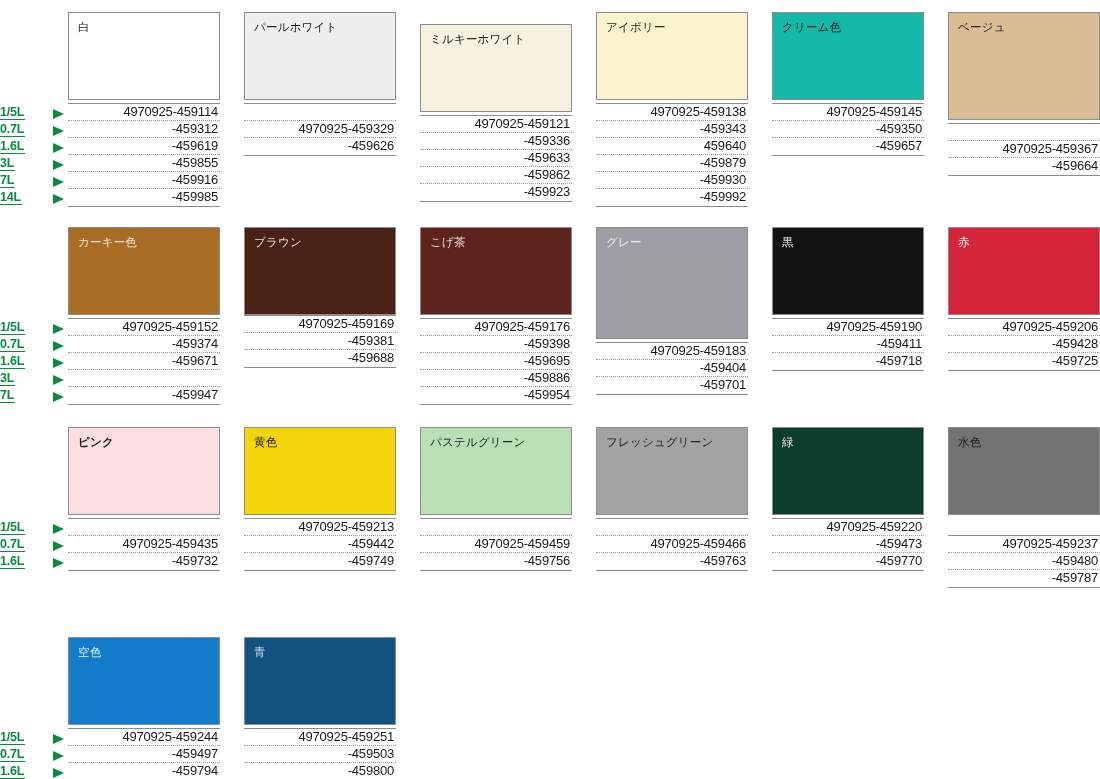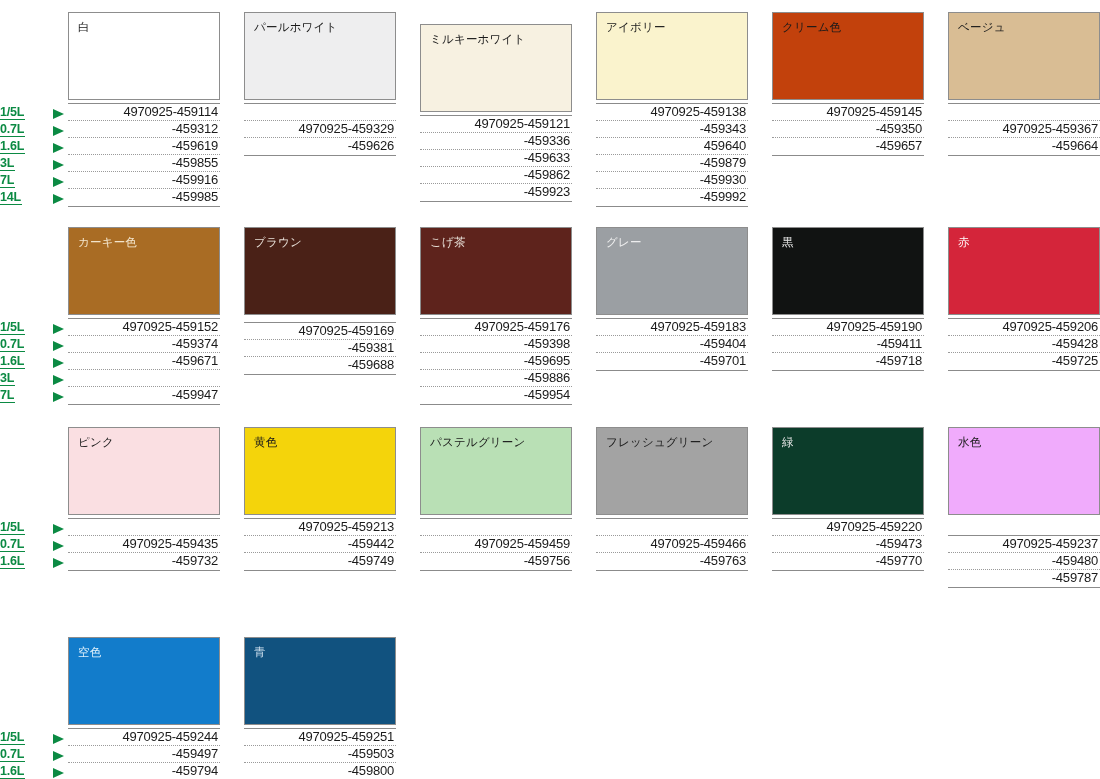--- a/index.html
+++ b/index.html
@@ -157,31 +157,31 @@
         <div class="codes" style="margin-top: 3px;">
           <div class="code-row">4970925-459138</div>
           <div class="code-row">-459343</div>
           <div class="code-row">459640</div>
           <div class="code-row">-459879</div>
           <div class="code-row">-459930</div>
           <div class="code-row">-459992</div>
         </div>
       </div>
       <div class="col" style="left: 772px;">
-        <div class="swatch" style="height: 88px; background: #c2410c;">
+        <div class="swatch" style="height: 88px; background: #14b8a6;">
           <div class="swatch-name" style="color: rgb(26, 26, 26);">クリーム色</div>
         </div>
         <div class="codes" style="margin-top: 3px;">
           <div class="code-row">4970925-459145</div>
           <div class="code-row">-459350</div>
           <div class="code-row">-459657</div>
         </div>
       </div>
       <div class="col" style="left: 948px;">
-        <div class="swatch" style="height: 88px; background: rgb(217, 189, 148);">
+        <div class="swatch" style="height: 108px; background: rgb(217, 189, 148);">
           <div class="swatch-name" style="color: rgb(26, 26, 26);">ベージュ</div>
         </div>
         <div class="codes" style="margin-top: 3px;">
           <div class="code-row empty"></div>
           <div class="code-row">4970925-459367</div>
           <div class="code-row">-459664</div>
         </div>
       </div>
     </div>
     <div class="block" style="top: 227px;">
@@ -216,40 +216,40 @@
           <div class="code-row">-459374</div>
           <div class="code-row">-459671</div>
           <div class="code-row empty"></div>
           <div class="code-row">-459947</div>
         </div>
       </div>
       <div class="col" style="left: 244px;">
         <div class="swatch" style="height: 88px; background: rgb(74, 33, 23);">
           <div class="swatch-name" style="color: rgb(232, 224, 216);">ブラウン</div>
         </div>
-        <div class="codes" style="margin-top: 7px;">
+        <div class="codes" style="margin-top: 0;">
           <div class="code-row">4970925-459169</div>
           <div class="code-row">-459381</div>
           <div class="code-row">-459688</div>
         </div>
       </div>
       <div class="col" style="left: 420px;">
         <div class="swatch" style="height: 88px; background: rgb(94, 35, 28);">
           <div class="swatch-name" style="color: rgb(232, 224, 216);">こげ茶</div>
         </div>
         <div class="codes" style="margin-top: 3px;">
           <div class="code-row">4970925-459176</div>
           <div class="code-row">-459398</div>
           <div class="code-row">-459695</div>
           <div class="code-row">-459886</div>
           <div class="code-row">-459954</div>
         </div>
       </div>
       <div class="col" style="left: 596px;">
-        <div class="swatch" style="height: 88px; background: rgb(155, 159, 163); padding-left: 22px;">
+        <div class="swatch" style="height: 112px; background: rgb(155, 159, 163); padding-left: 22px;">
           <div class="swatch-name" style="color: rgb(240, 240, 240);">グレー</div>
         </div>
         <div class="codes" style="margin-top: 3px;">
           <div class="code-row">4970925-459183</div>
           <div class="code-row">-459404</div>
           <div class="code-row">-459701</div>
         </div>
       </div>
       <div class="col" style="left: 772px;">
         <div class="swatch" style="height: 88px; background: rgb(17, 19, 18);">
@@ -282,21 +282,21 @@
           <span class="size-label">0.7L</span>
           <span class="size-arrow"></span>
         </div>
         <div class="size-row">
           <span class="size-label">1.6L</span>
           <span class="size-arrow"></span>
         </div>
       </div>
       <div class="col" style="left: 68px;">
         <div class="swatch" style="height: 88px; background: rgb(250, 223, 226);">
-          <div class="swatch-name" style="color: rgb(26, 26, 26);">ピンク</div>
+          <div class="swatch-name" style="color: rgb(26, 26, 26); font-weight: bold;">ピンク</div>
         </div>
         <div class="codes" style="margin-top: 3px;">
           <div class="code-row empty"></div>
           <div class="code-row">4970925-459435</div>
           <div class="code-row">-459732</div>
         </div>
       </div>
       <div class="col" style="left: 244px;">
         <div class="swatch" style="height: 88px; background: rgb(244, 212, 11);">
           <div class="swatch-name" style="color: rgb(26, 26, 26);">黄色</div>
@@ -331,21 +331,21 @@
         <div class="swatch" style="height: 88px; background: rgb(12, 60, 42);">
           <div class="swatch-name" style="color: rgb(232, 232, 232);">緑</div>
         </div>
         <div class="codes" style="margin-top: 3px;">
           <div class="code-row">4970925-459220</div>
           <div class="code-row">-459473</div>
           <div class="code-row">-459770</div>
         </div>
       </div>
       <div class="col" style="left: 948px;">
-        <div class="swatch" style="height: 88px; background: #f0abfc;">
+        <div class="swatch" style="height: 88px; background: #737373;">
           <div class="swatch-name" style="color: rgb(26, 26, 26);">水色</div>
         </div>
         <div class="codes" style="margin-top: 20px;">
           <div class="code-row">4970925-459237</div>
           <div class="code-row">-459480</div>
           <div class="code-row">-459787</div>
         </div>
       </div>
     </div>
     <div class="block" style="top: 637px;">

